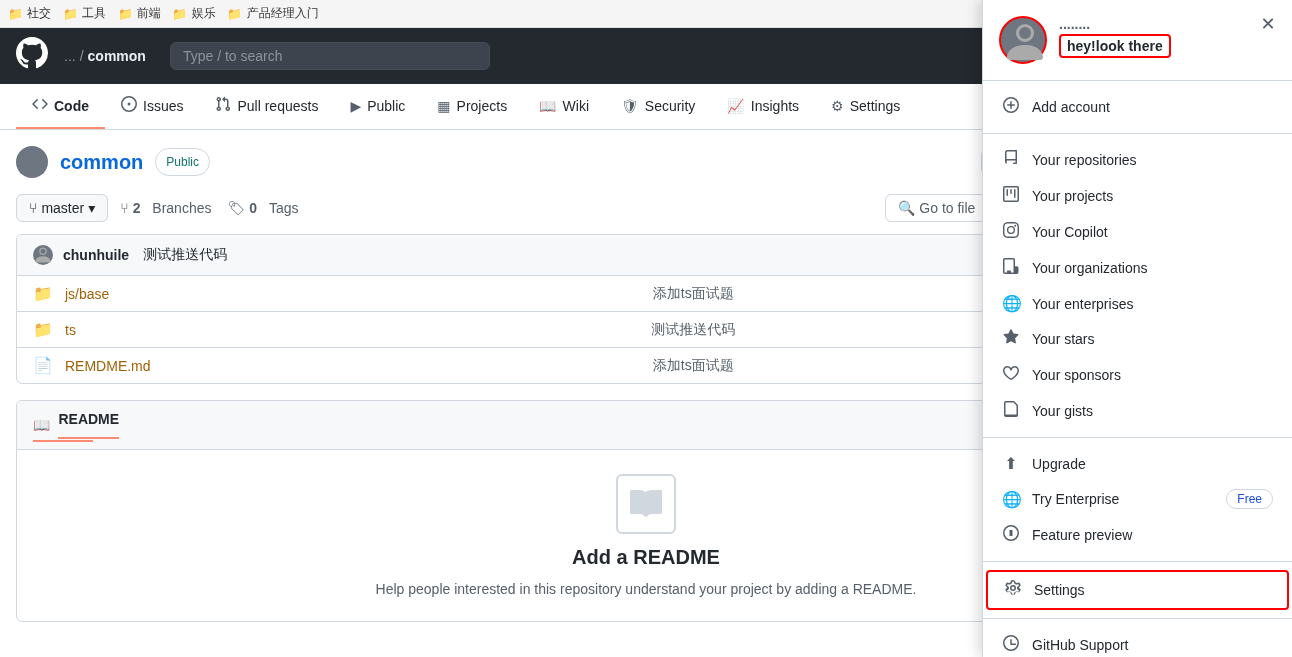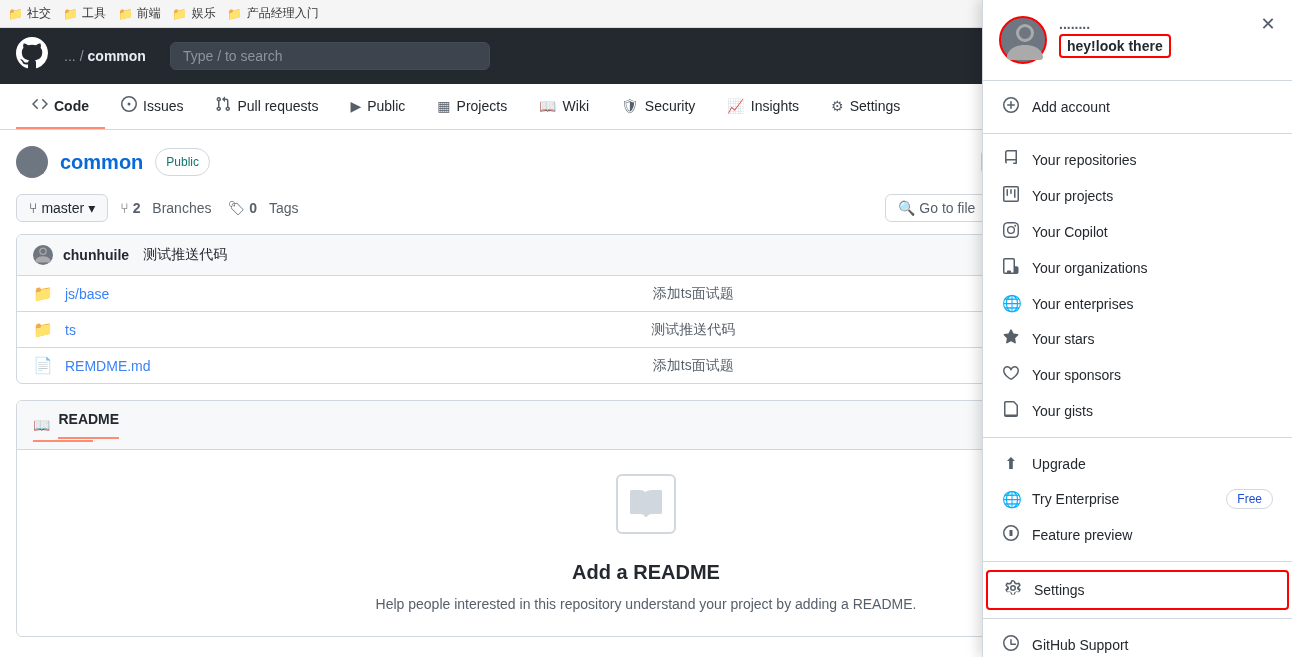--- a/index.html
+++ b/index.html
@@ -283,21 +283,21 @@
     }
     .file-row {
       display: flex;
       align-items: center;
       padding: 8px 16px;
       border-bottom: 1px solid #d0d7de;
       gap: 12px;
     }
     .file-row:last-child { border-bottom: none; }
     .file-icon { color: #57606a; font-size: 16px; width: 20px; text-align: center; }
-    .file-name { color: #3b82f6; font-size: 14px; cursor: pointer; min-width: 120px; }
+    .file-name { color: #a16207; font-size: 14px; cursor: pointer; min-width: 120px; }
     .file-commit-msg { color: #57606a; font-size: 14px; flex: 1; text-align: center; }
     .file-time { color: #57606a; font-size: 12px; margin-left: auto; white-space: nowrap; }
 
     
     .readme-section {
       border: 1px solid #d0d7de;
       border-radius: 6px;
       overflow: hidden;
     }
     .readme-header {
@@ -334,21 +334,20 @@
       border-radius: 6px;
       display: flex;
       align-items: center;
       justify-content: center;
       width: 60px;
       height: 60px;
     }
     .readme-title {
       font-size: 20px;
       font-weight: 600;
-      margin-top: 15px;
     }
     .readme-subtitle {
       font-size: 14px;
       color: #57606a;
       text-align: center;
     }
 
     
     .dropdown-overlay {
       position: fixed;

